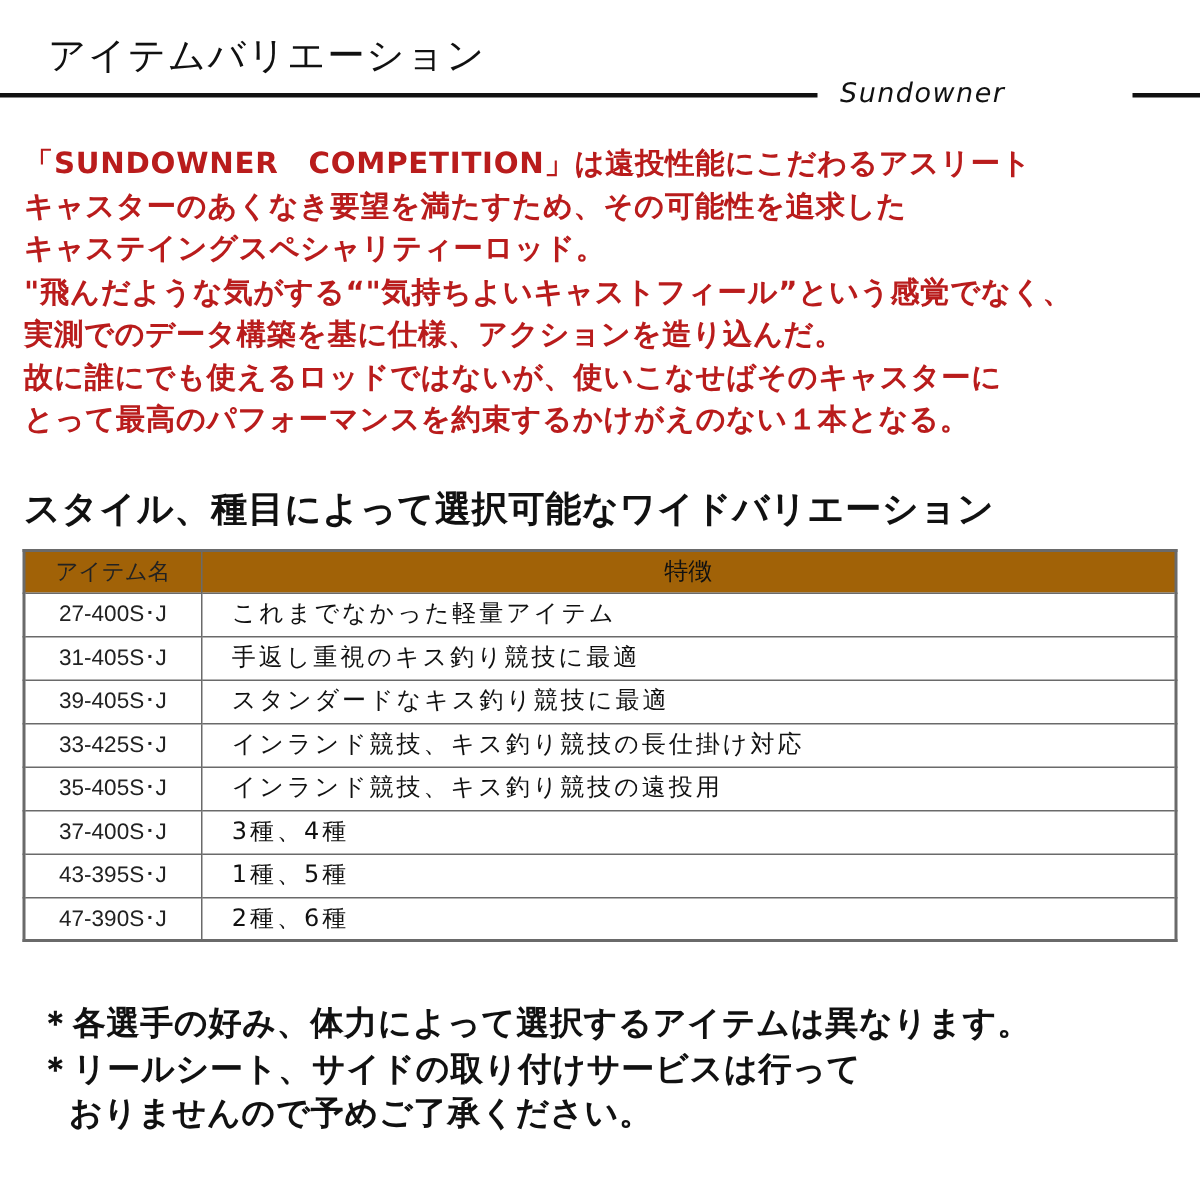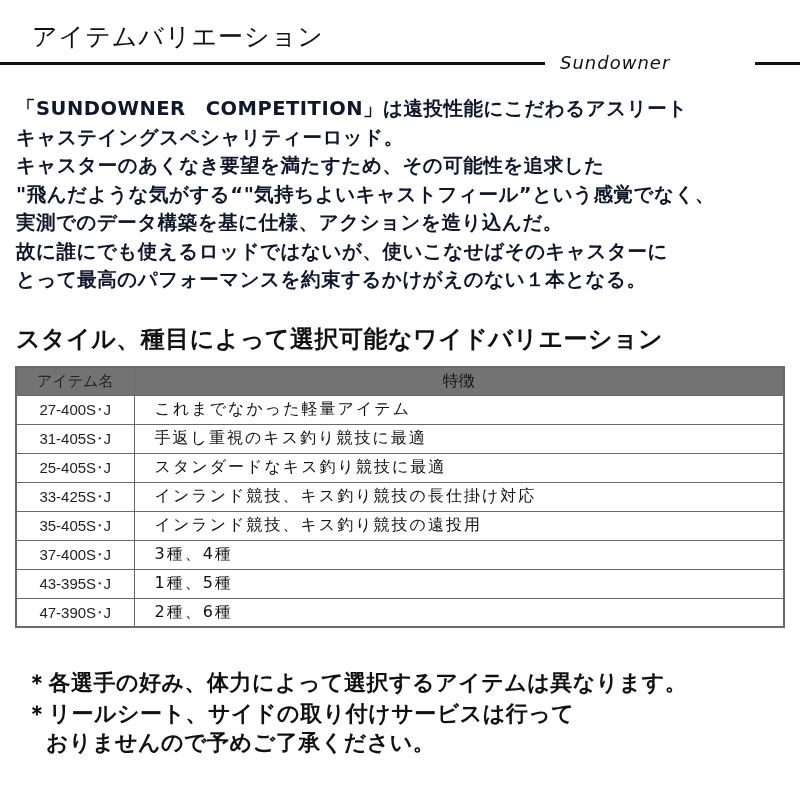--- a/index.html
+++ b/index.html
@@ -17,21 +17,21 @@
       position: absolute; left: 560px; top: 52px;
       font-family: "DejaVu Sans", sans-serif; font-style: italic; font-size: 18px;
       letter-spacing: 1px; color: #111;
     }
     .rule-right {
       position: absolute; left: 755px; top: 62px; width: 45px; height: 3px; background: #111;
     }
 
     .intro {
       position: absolute; left: 16px; top: 95px; width: 780px;
-      font-size: 19.5px; font-weight: bold; line-height: 28.5px; color: #0f172a;
+      font-size: 19.5px; font-weight: bold; line-height: 28.5px; color: #b91c1c;
       letter-spacing: 0.5px;
     }
     .intro p { white-space: nowrap; }
 
     .section-heading {
       position: absolute; left: 16px; top: 323px;
       font-size: 24px; font-weight: bold; color: #111; letter-spacing: 0.5px;
     }
 
     .spec-table {
@@ -39,21 +39,21 @@
       border-collapse: collapse;
       border: 2px solid #6a6a6a;
     }
     .spec-table th, .spec-table td {
       border: 1.5px solid #6a6a6a;
       height: 29px;
       padding: 0;
       font-size: 15px;
     }
     .spec-table thead th {
-      background: #737373; font-weight: normal; height: 28px; color: #222;
+      background: #a16207; font-weight: normal; height: 28px; color: #222;
     }
     .spec-table .col-name { width: 118px; text-align: center; font-family: "Liberation Sans", sans-serif; font-size: 15px; color: #222; }
     .spec-table .col-feature { text-align: left; padding-left: 20px; font-size: 16px; letter-spacing: 2px; color: #111; }
     .spec-table thead .col-feature { text-align: center; padding-left: 0; letter-spacing: 0; }
 
     .notes {
       position: absolute; left: 26px; top: 668px; width: 760px;
       font-size: 22px; font-weight: bold; color: #111; letter-spacing: 0.5px;
     }
     .note { line-height: 29px; white-space: nowrap; }
@@ -63,22 +63,22 @@
 </head>
 <body>
 
 <h1 class="page-title">アイテムバリエーション</h1>
 <div class="rule-left"></div>
 <div class="brand-logo">Sundowner</div>
 <div class="rule-right"></div>
 
 <div class="intro">
   <p>「SUNDOWNER　COMPETITION」は遠投性能にこだわるアスリート</p>
+  <p>キャスターのあくなき要望を満たすため、その可能性を追求した</p>
   <p>キャステイングスペシャリティーロッド。</p>
-  <p>キャスターのあくなき要望を満たすため、その可能性を追求した</p>
   <p>"飛んだような気がする“"気持ちよいキャストフィール”という感覚でなく、</p>
   <p>実測でのデータ構築を基に仕様、アクションを造り込んだ。</p>
   <p>故に誰にでも使えるロッドではないが、使いこなせばそのキャスターに</p>
   <p>とって最高のパフォーマンスを約束するかけがえのない１本となる。</p>
 </div>
 
 <h2 class="section-heading">スタイル、種目によって選択可能なワイドバリエーション</h2>
 
 <table class="spec-table">
   <thead>
@@ -90,21 +90,21 @@
   <tbody>
     <tr>
       <td class="col-name">27-400S･J</td>
       <td class="col-feature">これまでなかった軽量アイテム</td>
     </tr>
     <tr>
       <td class="col-name">31-405S･J</td>
       <td class="col-feature">手返し重視のキス釣り競技に最適</td>
     </tr>
     <tr>
-      <td class="col-name">25-405S･J</td>
+      <td class="col-name">39-405S･J</td>
       <td class="col-feature">スタンダードなキス釣り競技に最適</td>
     </tr>
     <tr>
       <td class="col-name">33-425S･J</td>
       <td class="col-feature">インランド競技、キス釣り競技の長仕掛け対応</td>
     </tr>
     <tr>
       <td class="col-name">35-405S･J</td>
       <td class="col-feature">インランド競技、キス釣り競技の遠投用</td>
     </tr>

